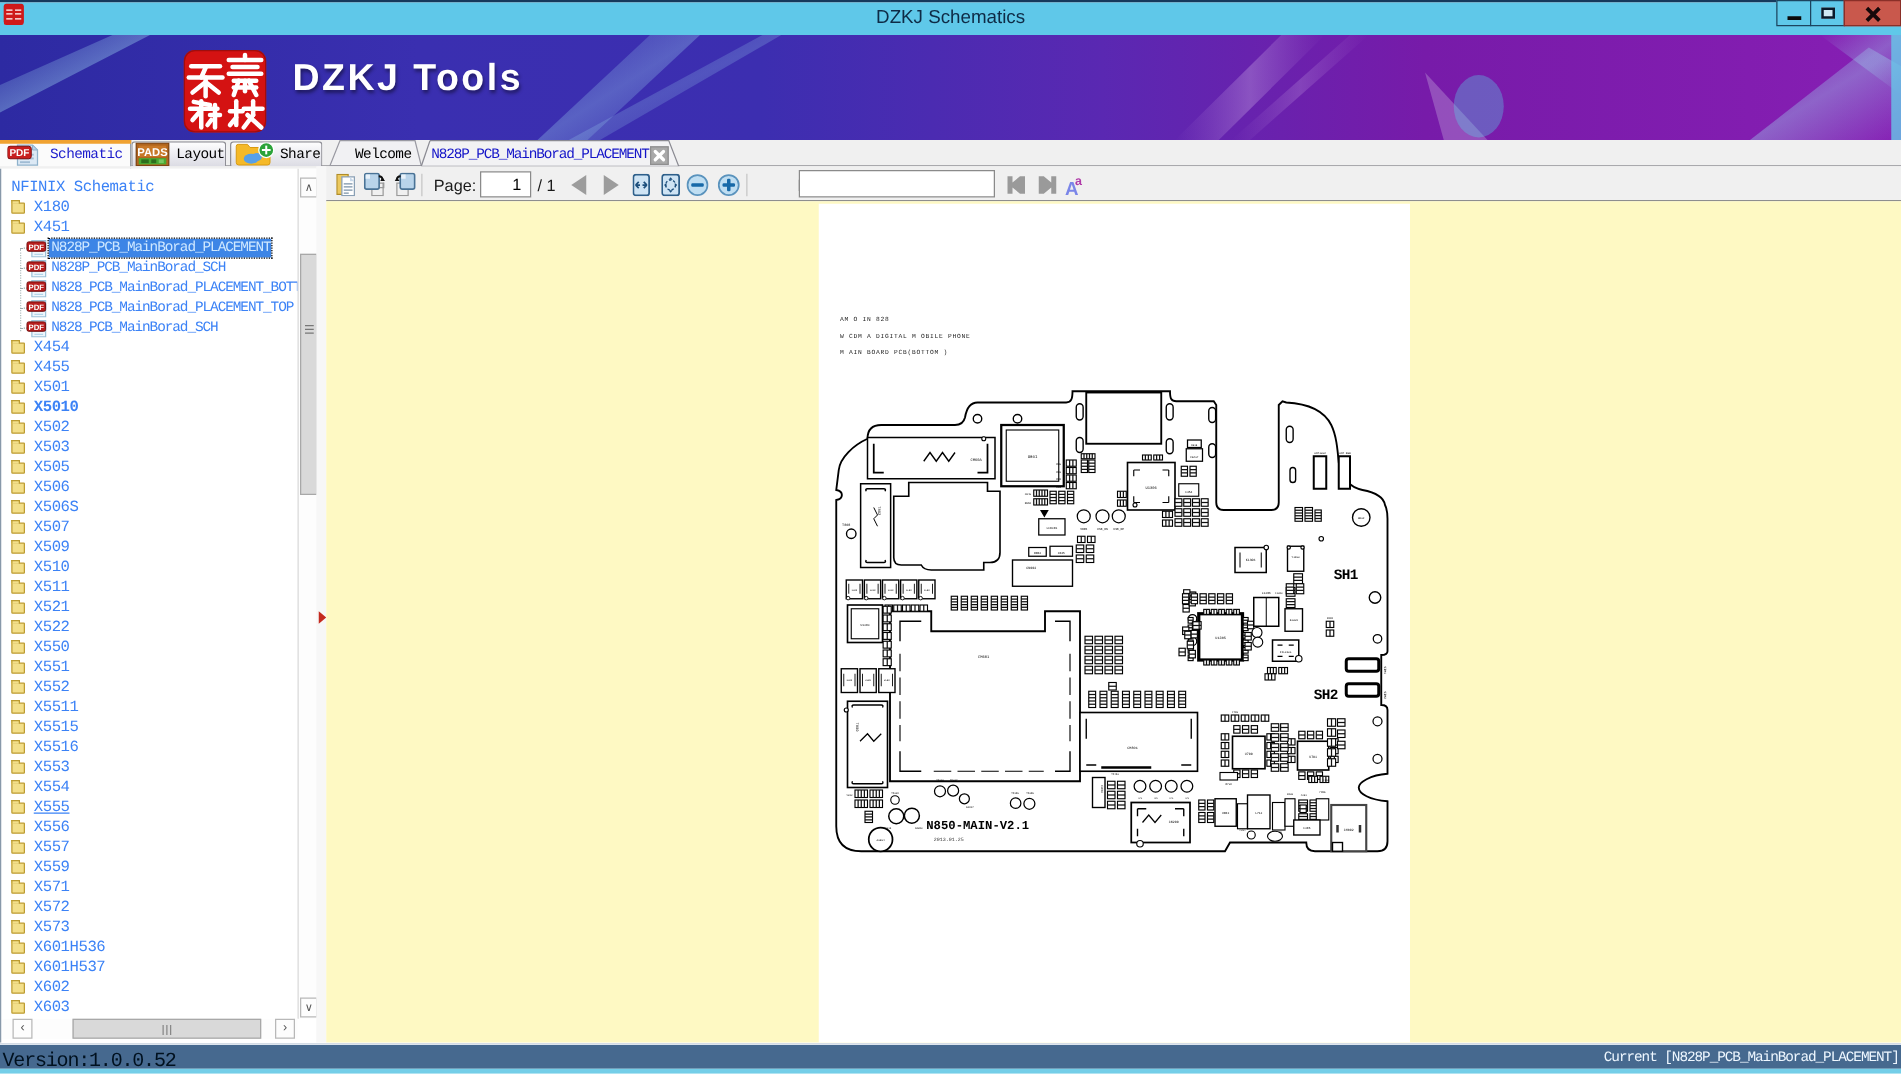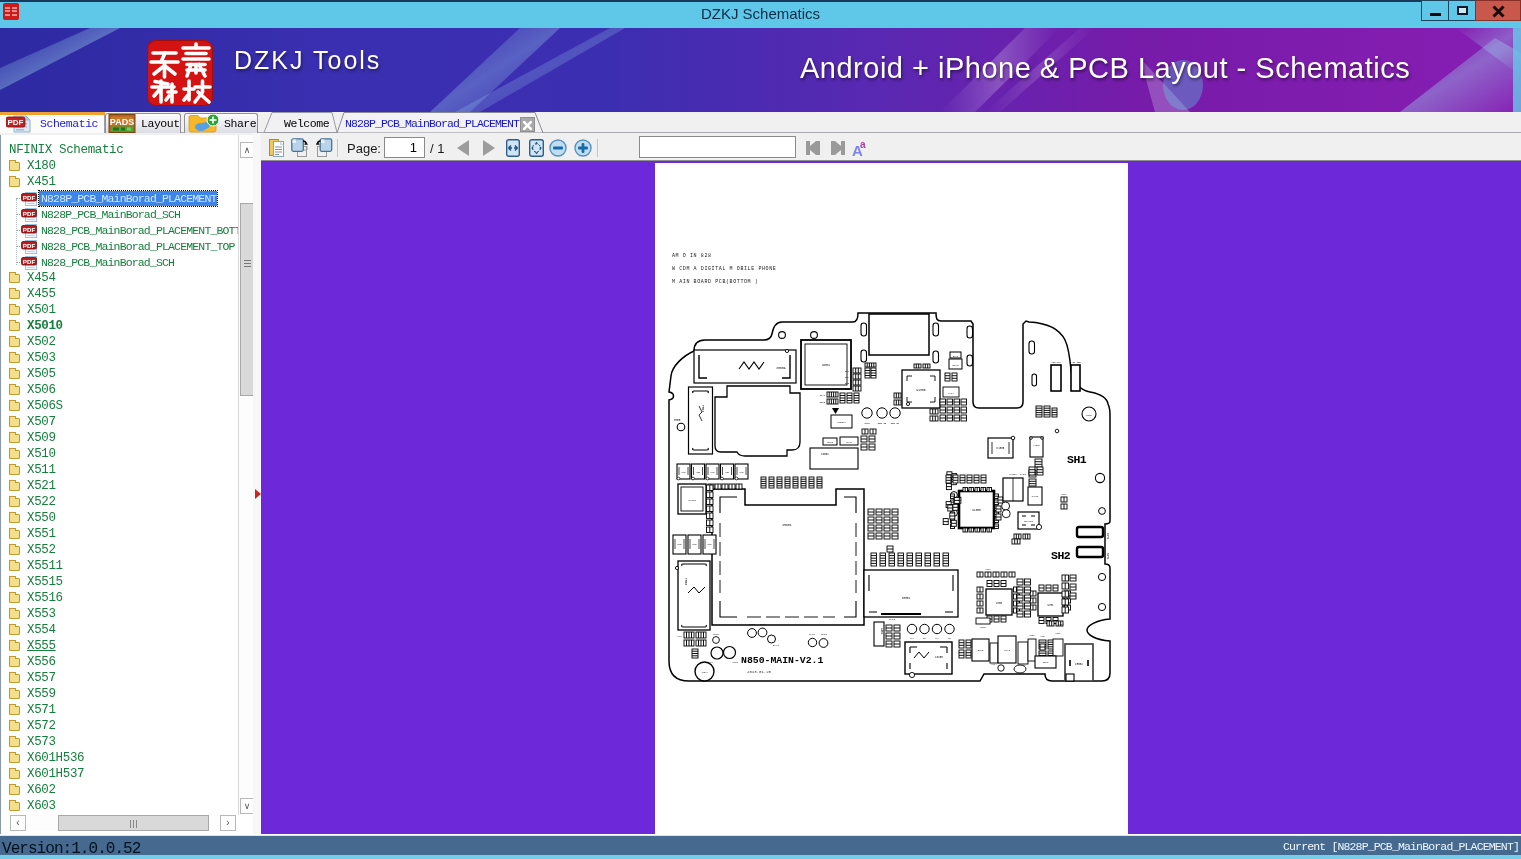--- a/index.html
+++ b/index.html
@@ -15,52 +15,52 @@
 #appicon { left:3px; top:3px; width:16px; height:16px; background:#cf1717; border-radius:2px; }
 .btnwin { top:0; height:21px; border:1px solid #1c445f; }
 #btnmin { left:1421px; width:28px; background:#5fc8e9; }
 #btnmax { left:1448px; width:28px; background:#5fc8e9; }
 #btnclose { left:1475px; width:46px; background:#c9584c; border-color:#8a2f28; }
 
 
 #banner { left:0; top:28px; width:1521px; height:84px; overflow:hidden;
   background:linear-gradient(90deg,#2d2aa2 0%,#3a2fb0 22%,#3c2eb0 40%,#5a28b2 58%,#771ba9 75%,#821db0 92%,#861fb4 100%); }
 #logo { left:147px; top:12px; width:66px; height:66px; background:#d41212; border-radius:9px; box-shadow:0 0 0 1px #a00d0d inset; }
-#dzkj { left:234px; top:18px; font-size:25px; font-weight:normal; color:#fff; letter-spacing:2px; text-shadow:1px 2px 3px rgba(0,0,0,.45); }
+#dzkj { left:234px; top:18px; font-size:30px; font-weight:bold; color:#fff; letter-spacing:2px; text-shadow:1px 2px 3px rgba(0,0,0,.45); }
 #bannerright { left:800px; top:24px; font-size:29px; color:#fff; letter-spacing:0.5px; text-shadow:1px 2px 3px rgba(0,0,0,.5); }
 
 
 #tabstrip { left:0; top:112px; width:1521px; height:21px; background:#f0f0f0; }
 #tabline { left:0; top:132px; width:1521px; height:1px; background:#a9a9ad; }
 .tab3 { position:absolute; top:113px; height:20px; border:1px solid #8f8f96; border-bottom:none; border-radius:3px 3px 0 0; background:linear-gradient(#fdfdfe,#dcdce4); font-family:"Liberation Mono",monospace; font-size:13px; color:#000; }
 #tabSchematic { left:0; top:0; width:105px; height:21px; background:#fcfcfc; border:none; border-right:1px solid #9aa0a8; }
 #tabSchematicTop { left:0; top:112px; width:105px; height:3px; background:#f0a231; }
 
 
 #toolbar { left:254px; top:133px; width:1267px; height:28px; background:#f0f0f0; border-bottom:1px solid #8e8e8e; }
 #treetopfill { left:0; top:133px; width:254px; height:2px; background:#f0f0f0; }
 .vsep { position:absolute; top:139px; width:1px; height:18px; background:#c5c5c5; }
 .tbtext { position:absolute; font-size:13px; color:#1a1a1a; }
 .tri { position:absolute; width:0; height:0; }
 
 
 #tree { left:0; top:135px; width:253px; height:699px; background:#fff; border-left:1px solid #8899aa; }
-.trow { position:absolute; left:0; height:16px; font-family:"Liberation Mono",monospace; font-size:12.5px; letter-spacing:-0.35px; color:#15803d; white-space:pre; }
+.trow { position:absolute; left:0; height:16px; font-family:"Liberation Mono",monospace; font-size:12.5px; letter-spacing:-0.35px; color:#3b82f6; white-space:pre; }
 .folder { position:absolute; width:11px; height:9px; background:#f3df8a; border:1px solid #bd9c32; border-radius:1px; }
 .folder:before { content:""; position:absolute; left:-1px; top:-3px; width:5px; height:2px; background:#f3df8a; border:1px solid #bd9c32; border-bottom:none; }
 #vscroll { position:absolute; left:237px; top:0; width:16px; height:680px; background:#fdfdfd; border-left:1px solid #d9d9d9; }
 #hscroll { position:absolute; left:1px; top:680px; width:236px; height:16px; background:#fdfdfd; }
 .sbtn { position:absolute; background:#fdfdfd; border:1px solid #b8b8b8; color:#555; text-align:center; }
 #vthumb,#hthumb { position:absolute; }
 #vthumb { position:absolute; left:1px; top:68px; width:14px; height:193px; background:#d9d9d9; border:1px solid #a8a8a8; }
 #hthumb { position:absolute; left:56px; top:0; width:151px; height:16px; background:#d9d9d9; border:1px solid #a8a8a8; }
 
 
 #splitter { left:253px; top:133px; width:8px; height:701px; background:#f7f7f7; }
-#docarea { left:261px; top:161px; width:1260px; height:673px; background:#6d28d9; }
+#docarea { left:261px; top:161px; width:1260px; height:673px; background:#fef9c3; }
 #page { position:absolute; left:394px; top:2px; width:473px; height:671px; background:#fff; }
 
 
 #statusbar { left:0; top:835px; width:1521px; height:20px; background:#46698f; border-top:1px solid #dde5ee; }
 #bottomstrip { left:0; top:855px; width:1521px; height:4px; background:#74cee8; }
 #verstext { position:absolute; left:2px; top:4px; font-family:"Liberation Mono",monospace; font-size:16px; letter-spacing:-0.95px; color:#00111f; }
 #curtext { position:absolute; right:2px; top:4px; font-family:"Liberation Mono",monospace; font-size:11.5px; letter-spacing:-0.85px; color:#eef7ff; }
 </style>
 </head>
 <body>
@@ -145,21 +145,20 @@
           <path d="M42 41 L42 60"></path>
           <path d="M42 54 L37 60"></path>
           <path d="M48 47 L63 47"></path>
           <path d="M55.5 41 L55.5 52"></path>
           <path d="M55.5 52 L48 62"></path>
           <path d="M51 52 L62 62"></path>
       </g>
     </svg>
   </div>
   <div class="abs" id="dzkj">DZKJ Tools</div>
-  <div class="abs" id="bannerright">Android + iPhone &amp; PCB Layout - Schematics</div>
 </div>
 
 <div class="abs" id="tabstrip"></div>
 <div class="abs" id="tabline"></div>
 <div class="abs" style="left:0;top:132px;width:105px;height:1px;background:#fbfbfb;"></div>
 <div class="abs" style="left:339px;top:132px;width:203px;height:1px;background:#f2f2f4;"></div>
 
 <div class="abs" id="tabSchematic" style="left:0;top:112px;width:105px;height:23px;background:#fbfbfb;border-right:1px solid #9aa0a8;"></div>
 <div class="abs" id="tabSchematicTop"></div>
 <svg class="abs" style="left:6px;top:115px" width="26" height="18" viewBox="0 0 26 18">

